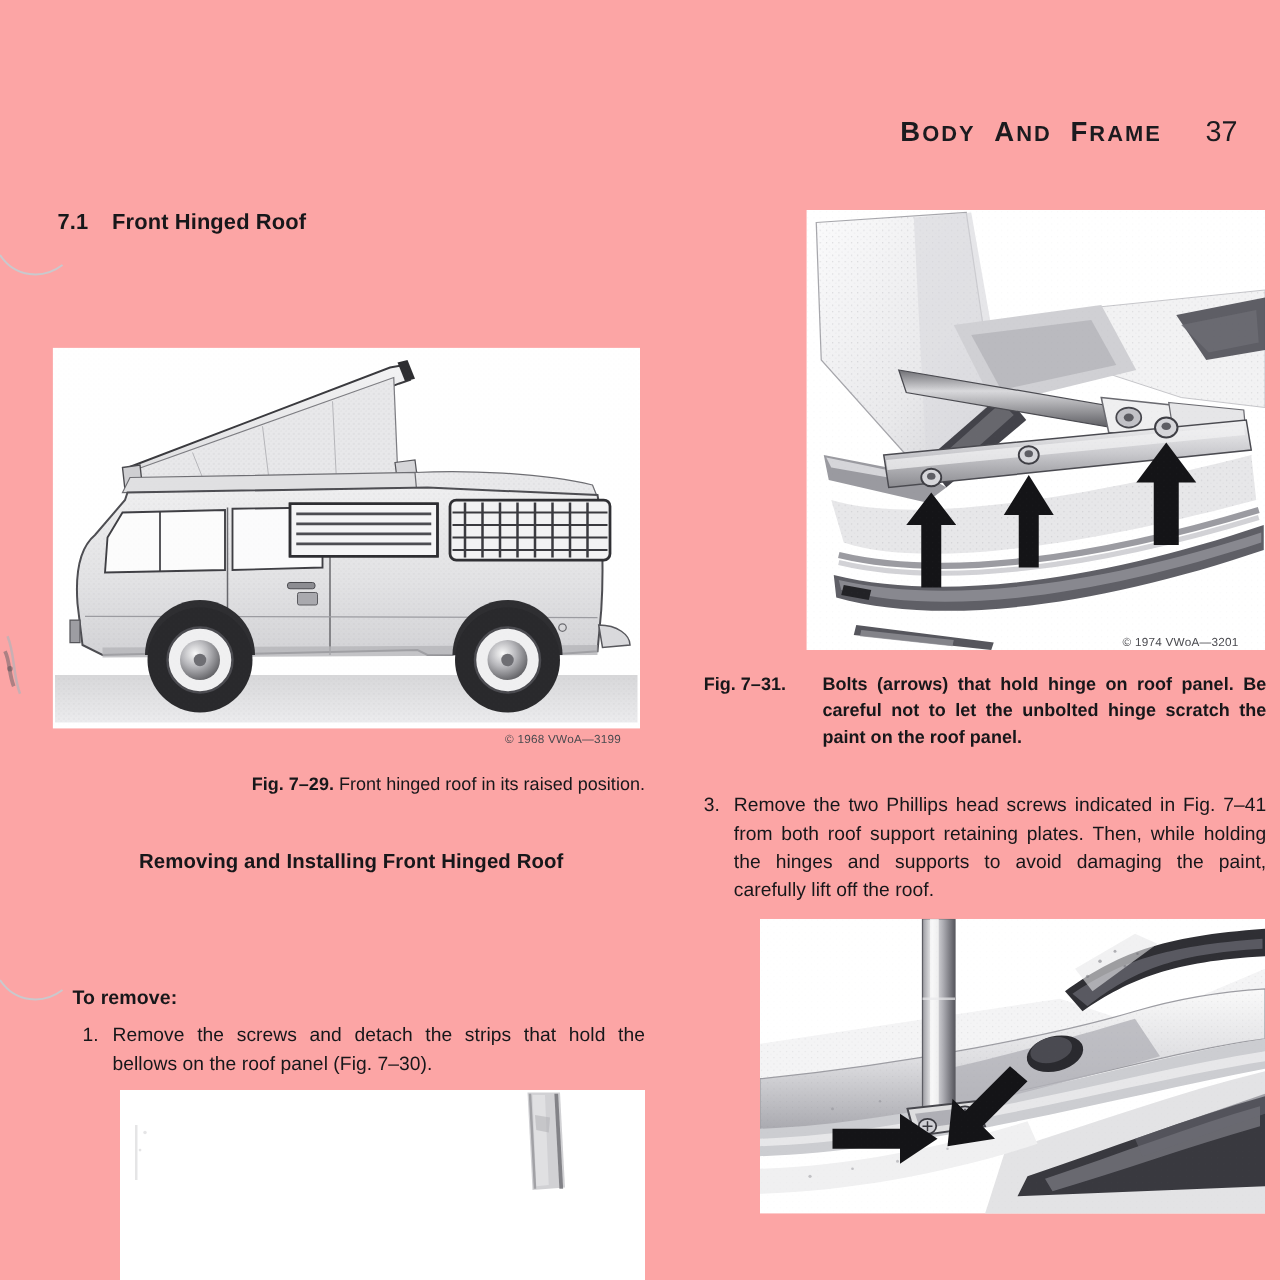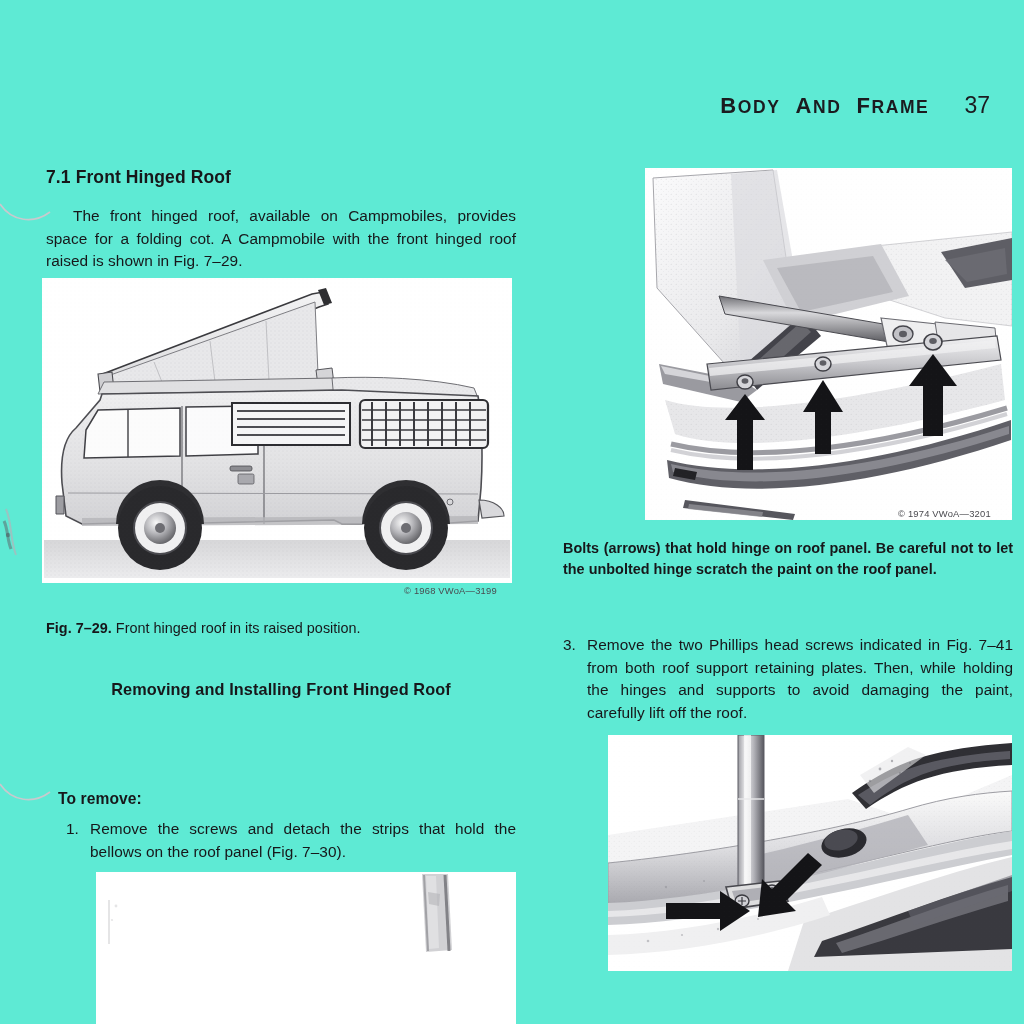--- a/index.html
+++ b/index.html
@@ -3,42 +3,42 @@
 <meta charset="utf-8">
 <title>Body and Frame 37</title>
 <style>
   html,body{margin:0;padding:0;background:#fff;}
   body{
     width:1024px;height:1024px;overflow:hidden;position:relative;
     font-family:"Liberation Sans","DejaVu Sans",sans-serif;
     color:#17171a;
     -webkit-font-smoothing:antialiased;
   }
-  .page{position:absolute;inset:0;background:#5eead4;}
+  .page{position:absolute;inset:0;background:#fca5a5;}
 
   
   .runhead{
     position:absolute;left:0;right:34px;top:92px;
     text-align:right;
     font-weight:600;
     font-size:22px;
     letter-spacing:1.6px;
     color:#1b1b1f;
     white-space:nowrap;
   }
   .runhead .smallcap{font-size:22px;}
   .runhead .sc{font-size:17.5px;}
   .runhead .pageno{font-size:23px;letter-spacing:0;font-weight:500;margin-left:20px;}
   .runhead .w{margin-right:15px;}
 
   h2.sec{
     position:absolute;left:46px;top:167px;width:470px;
     margin:0;font-size:17.5px;font-weight:700;letter-spacing:.1px;
   }
-  h2.sec .num{margin-right:5px;}
+  h2.sec .num{margin-right:19px;}
 
   .para{
     font-size:15.4px;line-height:22.6px;text-align:justify;
     margin:0;letter-spacing:.05px;
   }
   .para.indent{text-indent:27px;}
 
   .p1{position:absolute;left:46px;top:205px;width:470px;}
 
   h3.sub{
@@ -54,21 +54,21 @@
 
   .step{position:absolute;display:flex;font-size:15.4px;line-height:22.6px;letter-spacing:.05px;}
   .step .n{width:24px;flex:0 0 24px;text-align:left;}
   .step .t{flex:1;text-align:justify;}
   .step1{left:66px;top:818px;width:450px;}
   .step3{left:563px;top:634px;width:450px;}
 
   
   .caption{position:absolute;font-size:14.4px;line-height:21px;letter-spacing:.02px;}
   .caption b{font-weight:700;}
-  .cap729{left:46px;top:618px;width:470px;text-align:left;}
+  .cap729{left:46px;top:618px;width:470px;text-align:right;}
   .cap731{left:563px;top:538px;width:450px;display:flex;}
   .cap731 .lbl{flex:0 0 95px;font-weight:700;white-space:nowrap;}
   .cap731 .txt{flex:1;text-align:justify;font-weight:bold;}
 
   .credit{
     position:absolute;font-size:9.4px;color:#4a4a4f;letter-spacing:.2px;white-space:nowrap;
   }
   .credit.c1{left:404px;top:585px;}
   .credit.c2{left:898px;top:508px;}
 
@@ -91,21 +91,20 @@
 <div class="page">
 
   <div class="runhead">
     <span class="w"><span class="smallcap">B</span><span class="sc">ODY</span></span><span class="w"><span class="smallcap">A</span><span class="sc">ND</span></span><span class="w"><span class="smallcap">F</span><span class="sc">RAME</span></span><span class="pageno">37</span>
   </div>
 
   <h2 class="sec">
     <span class="num">7.1</span><span>Front Hinged Roof</span>
   </h2>
 
-  <p class="para indent p1">The front hinged roof, available on Campmobiles, provides space for a folding cot. A Campmobile with the front hinged roof raised is shown in Fig. 7–29.</p>
 
   <div class="photo ph-bus">
     <svg viewBox="0 0 470 305" preserveAspectRatio="none" aria-hidden="true">
       <defs>
         <linearGradient id="bodyG" x1="0" y1="0" x2="0" y2="1">
           <stop offset="0" stop-color="#efeff0"></stop>
           <stop offset="0.55" stop-color="#e2e2e4"></stop>
           <stop offset="1" stop-color="#d2d2d5"></stop>
         </linearGradient>
         <linearGradient id="topG" x1="0" y1="0" x2="0" y2="1">
@@ -343,20 +342,21 @@
         <path d="M170 286 L170 244 L158 244 L178 212 L198 244 L186 244 L186 286 Z"></path>
         <path d="M278 268 L278 218 L264 218 L288 186 L312 218 L298 218 L298 268 Z"></path>
       </g>
 
       <rect width="367" height="352" fill="url(#halftone2)" opacity="0.12"></rect>
     </svg>
   </div>
   <div class="credit c2">© 1974 VWoA—3201</div>
 
   <div class="caption cap731">
+    <span class="lbl">Fig. 7–31.</span>
     <span class="txt">Bolts (arrows) that hold hinge on roof panel. Be careful not to let the unbolted hinge scratch the paint on the roof panel.</span>
   </div>
 
   <div class="step step3">
     <span class="n">3.</span>
     <span class="t">Remove the two Phillips head screws indicated in Fig. 7–41 from both roof support retaining plates. Then, while holding the hinges and supports to avoid damaging the paint, carefully lift off the roof.</span>
   </div>
 
   <div class="photo ph-plate">
     <svg viewBox="0 0 404 236" preserveAspectRatio="none" aria-hidden="true">

